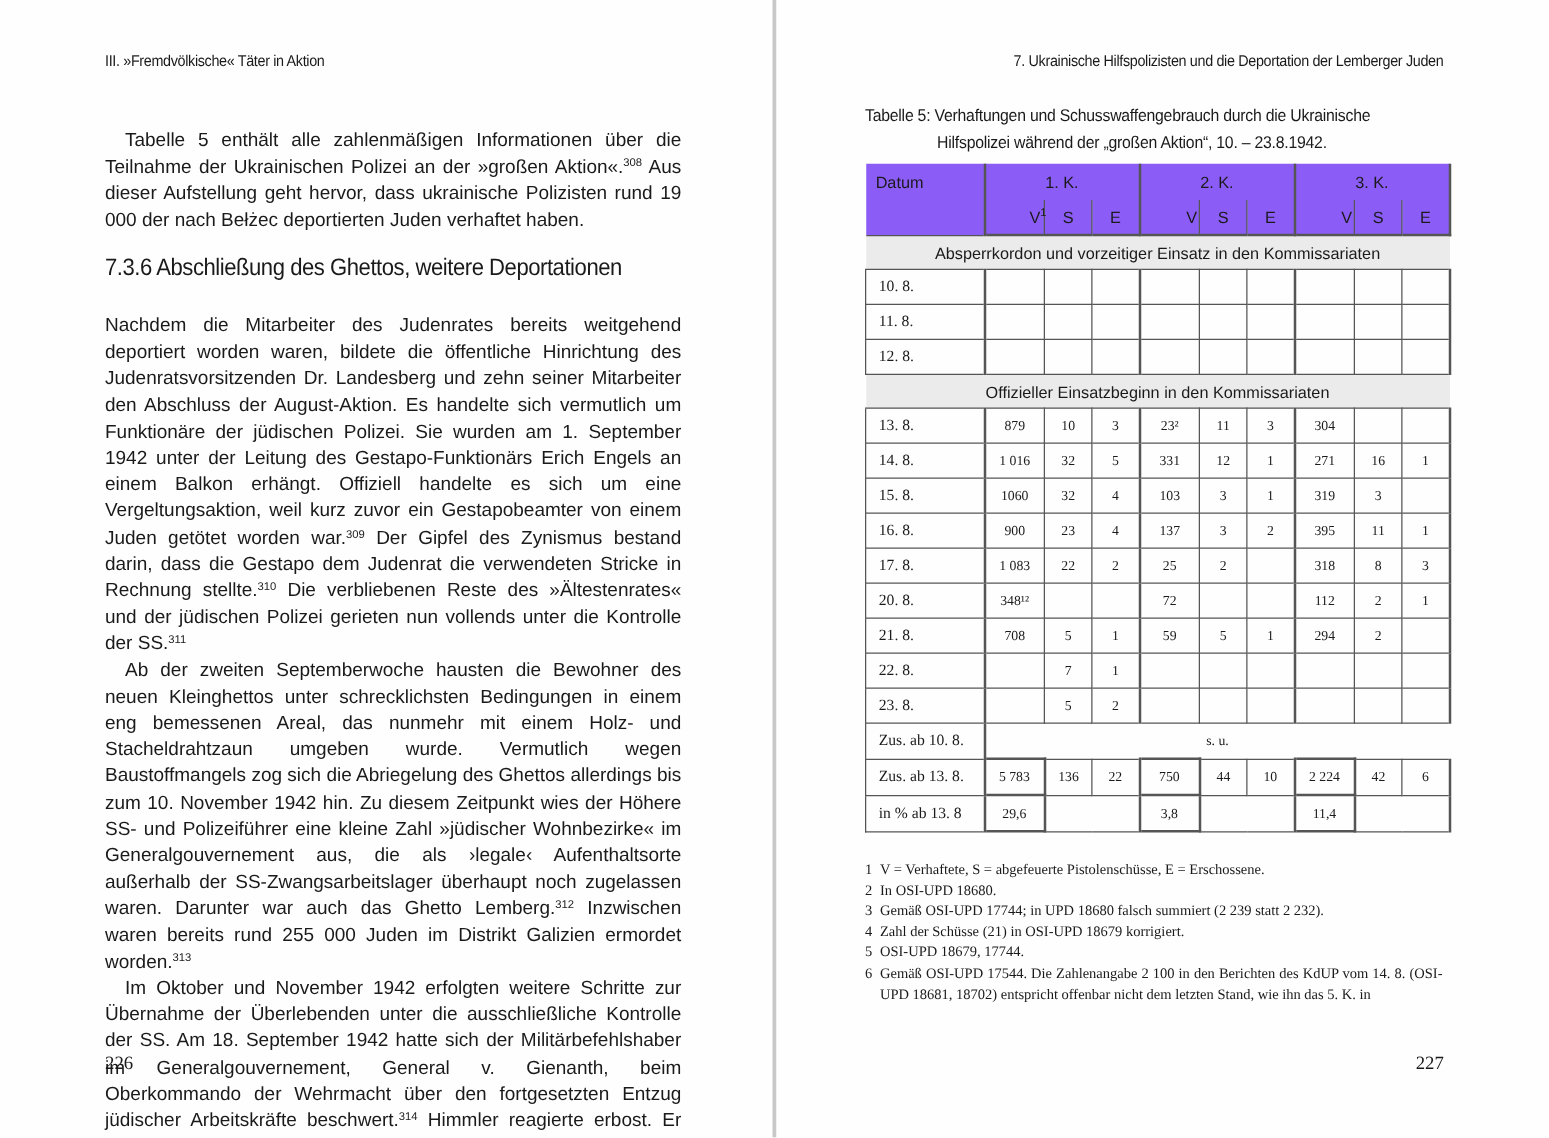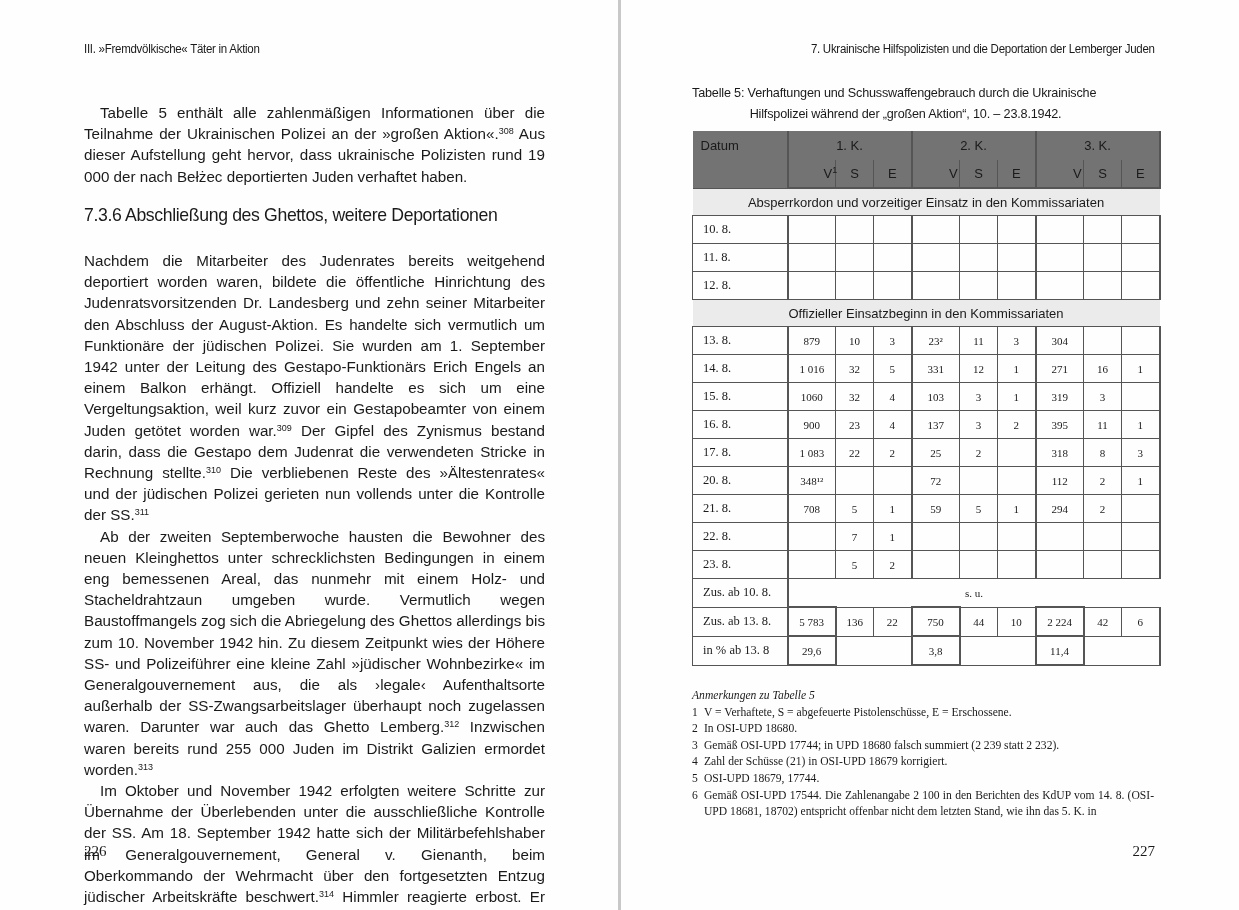--- a/index.html
+++ b/index.html
@@ -23,21 +23,21 @@
   .table-caption { position:absolute; left:692px; top:82px; width:470px; font-family:"Liberation Sans", sans-serif; font-size:13.6px; line-height:21px; letter-spacing:-0.2px; transform:scaleX(0.93); transform-origin:left; }
   .table-caption .cap-line2 { padding-left:62px; display:block; }
 
   table.data { position:absolute; left:692px; top:131px; width:462px; border-collapse:collapse; table-layout:fixed; font-family:"Liberation Serif", serif; }
   table.data col.c-date { width:95px; }
   table.data col.c-v { width:48px; }
   table.data col.c-s { width:38px; }
   table.data col.c-e { width:38px; }
   table.data td, table.data th { border:1px solid #555; padding:0; height:27px; text-align:center; font-size:11px; font-weight:normal; }
   table.data td.date { text-align:left; padding-left:10px; font-size:12.5px; }
-  table.data .hdr th { background:#737373; font-family:"Liberation Sans", sans-serif; font-size:13px; border-top:none; border-bottom:none; border-left:none; border-right:none; }
+  table.data .hdr th { background:#8b5cf6; font-family:"Liberation Sans", sans-serif; font-size:13px; border-top:none; border-bottom:none; border-left:none; border-right:none; }
   table.data .hdr1 th { height:29px; }
   table.data .hdr2 th { border-bottom:2px solid #555; height:27px; }
   table.data .hdr th.date-h { text-align:left; padding-left:8px; vertical-align:top; padding-top:7px; border-right:2px solid #555; }
   table.data .hdr th.grp { border-right:2px solid #555; }
   table.data .hdr2 th.sub { border-left:1px solid #555; }
   table.data .hdr2 th.sub.first { border-left:none;padding-left:35px; }
   table.data .hdr2 th.sub.last { border-right:2px solid #555; }
   table.data tr.section td { background:#ebebeb; font-family:"Liberation Sans", sans-serif; font-size:13px; height:26px; border-left:none; border-right:none; }
   table.data td.thick-l { border-left:2px solid #555; }
   table.data td.thick-r { border-right:2px solid #555; }
@@ -287,21 +287,20 @@
         <td colspan="2" class="thick-r"></td>
         <td class="boxed">3,8</td>
         <td colspan="2" class="thick-r"></td>
         <td class="boxed">11,4</td>
         <td colspan="2" class="thick-r"></td>
       </tr>
     </tbody>
 </table>
 
 <div class="notes">
-  <div class="notes-title">Anmerkungen zu Tabelle 5</div>
   <div id="notes-list">
       <div class="note">
         <span class="num">1</span>
         <span class="txt">V = Verhaftete, S = abgefeuerte Pistolenschüsse, E = Erschossene.</span>
       </div>
       <div class="note">
         <span class="num">2</span>
         <span class="txt">In OSI-UPD 18680.</span>
       </div>
       <div class="note">

